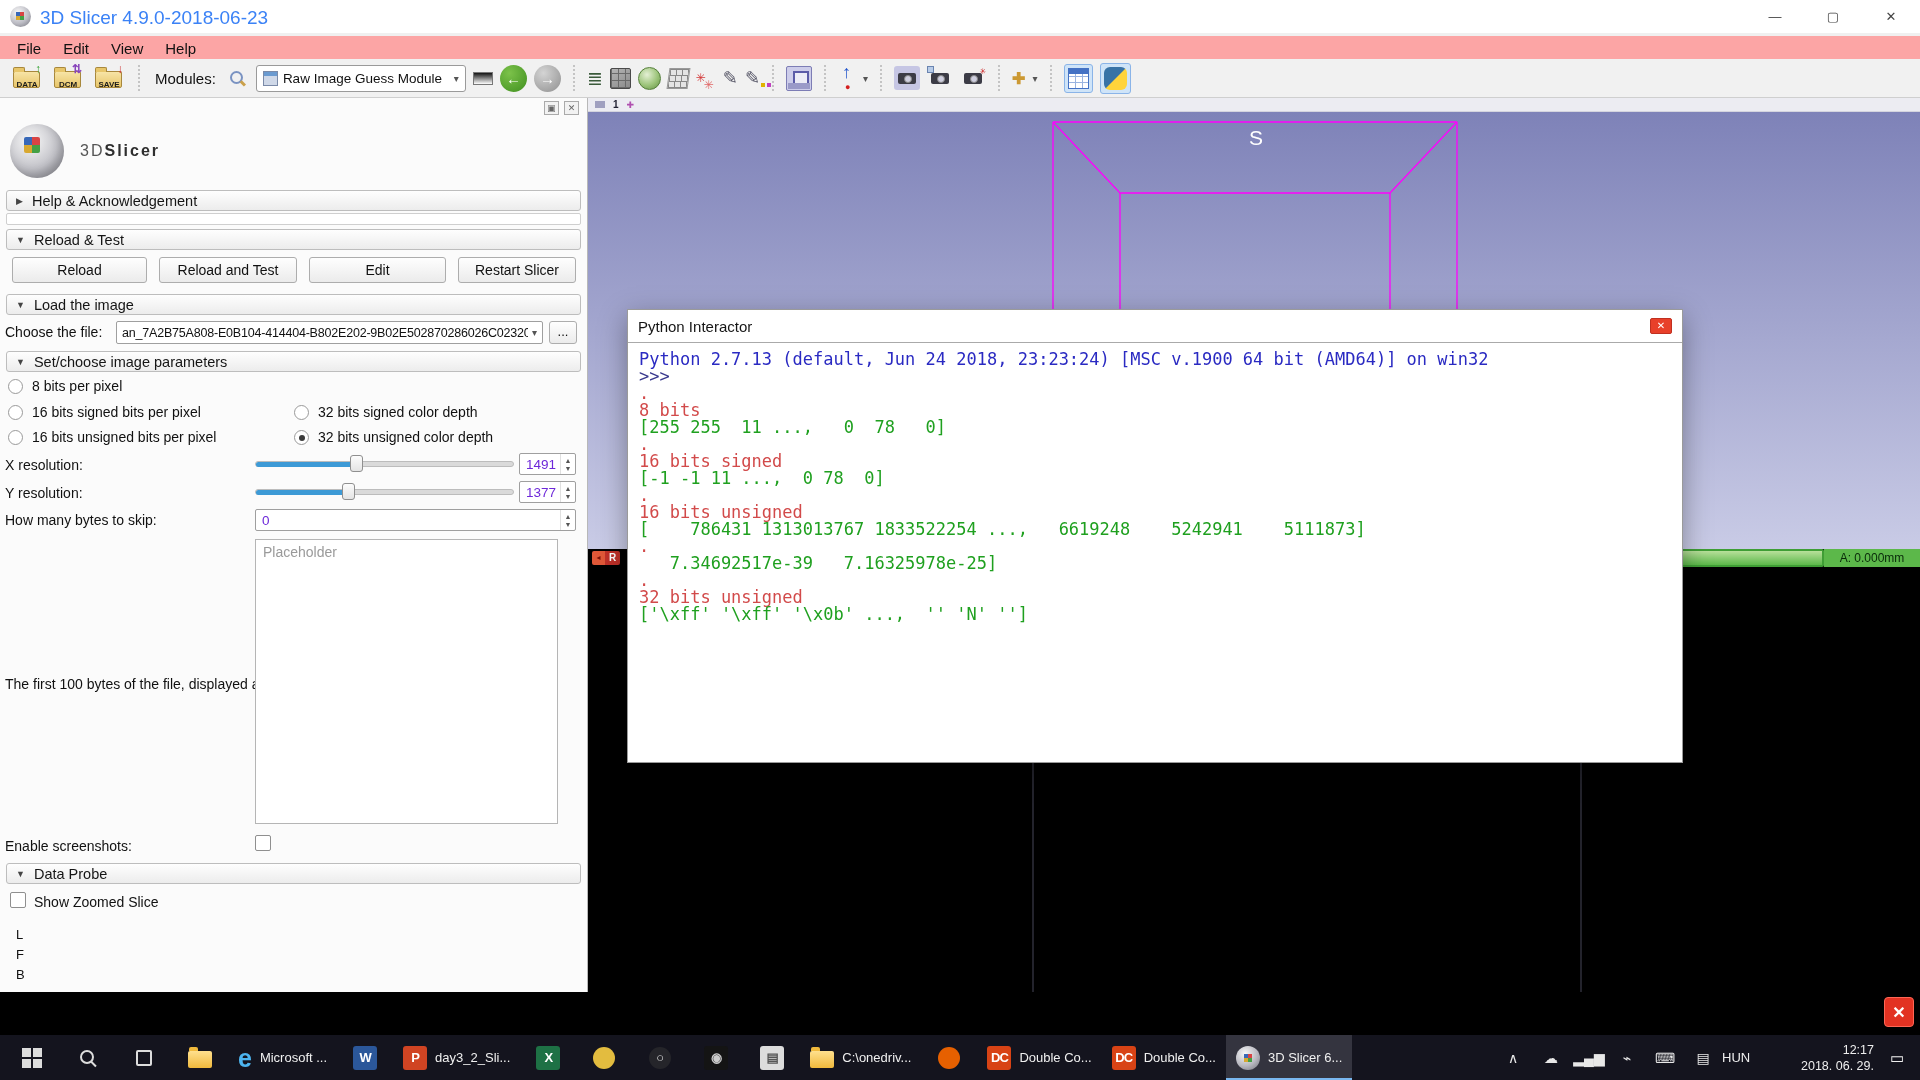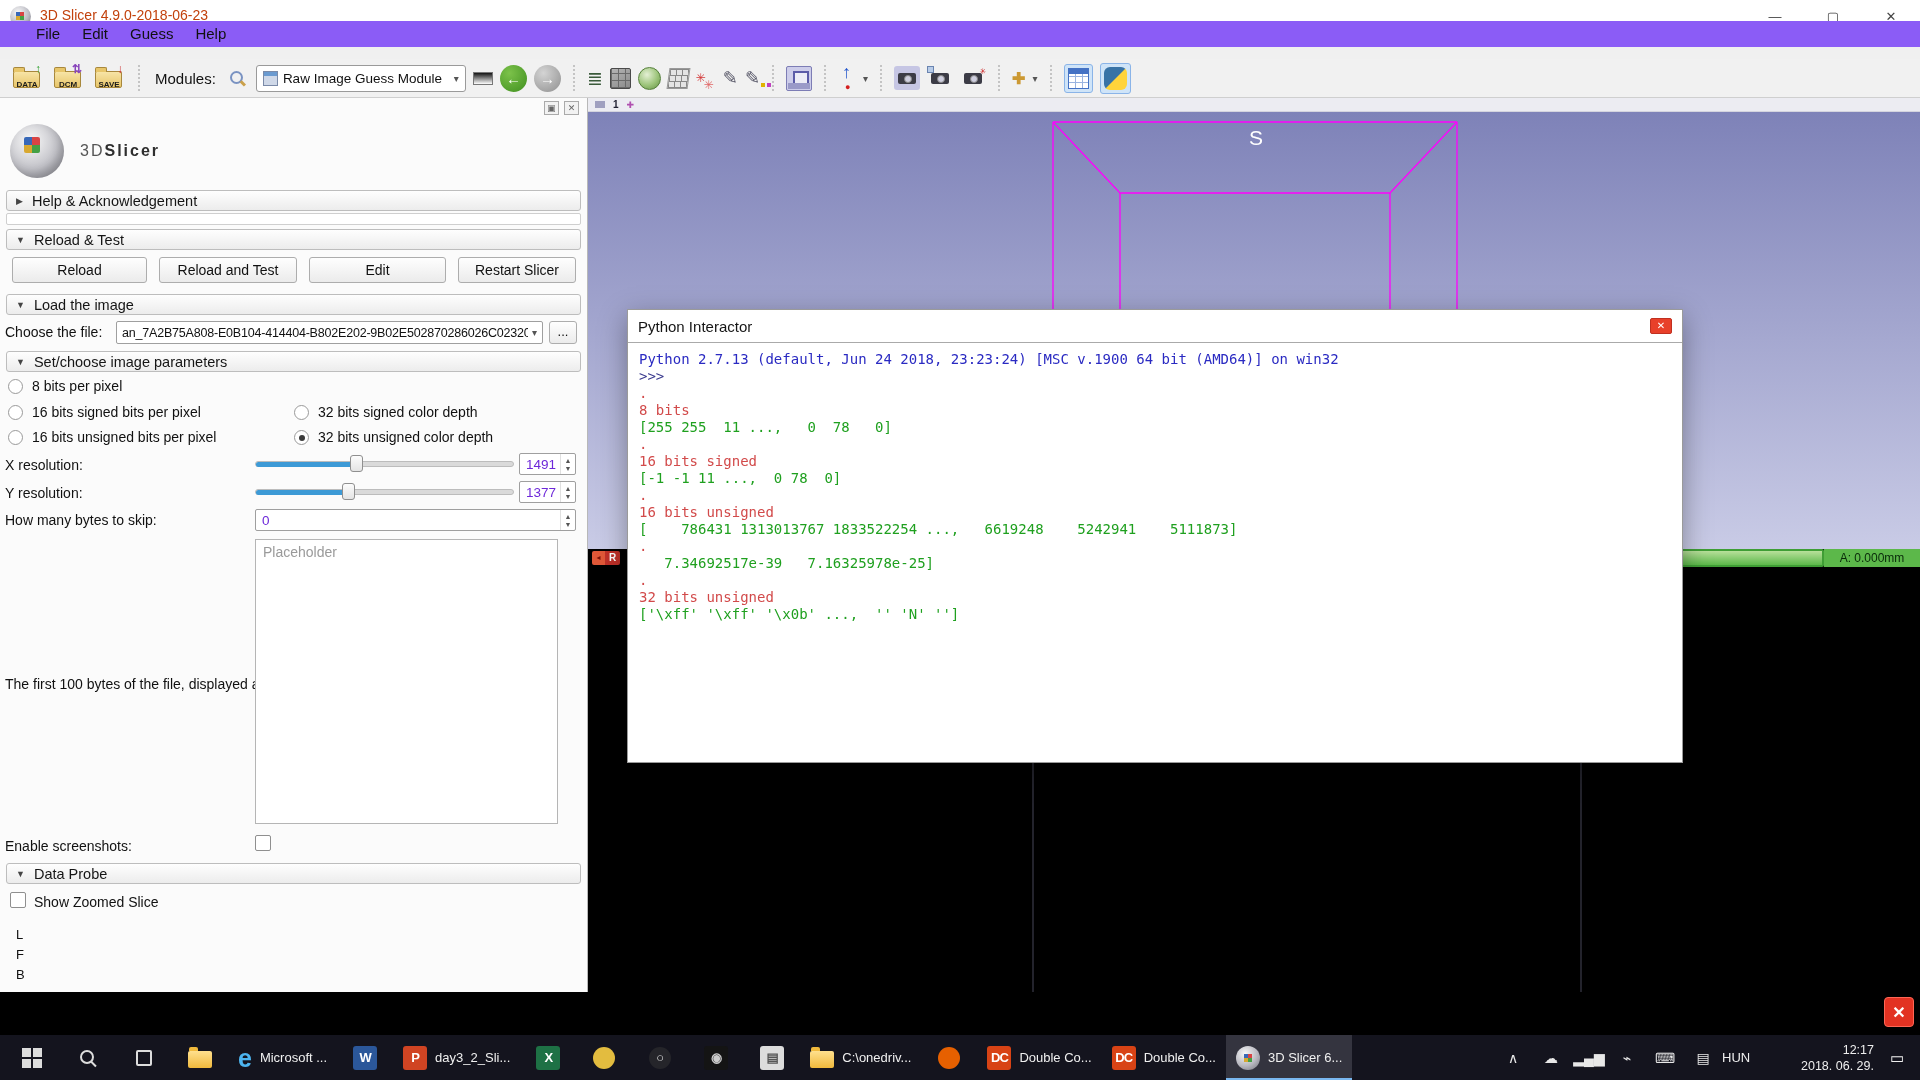--- a/index.html
+++ b/index.html
@@ -5,26 +5,26 @@
   *{margin:0;padding:0;box-sizing:border-box}
   body{width:1920px;height:1080px;overflow:hidden;font-family:"Liberation Sans",sans-serif}
   .screen{position:relative;width:1920px;height:1080px;background:#f0f0f0;overflow:hidden}
 
   
   .titlebar{position:absolute;left:0;top:0;width:100%;height:33px;background:#ffffff}
   .app-mini-logo{position:absolute;left:10px;top:6px;width:21px;height:21px;border-radius:50%;
     background:radial-gradient(circle at 38% 32%,#fafafa,#bcbcc4 55%,#707078);}
   .app-mini-logo::before{content:"";position:absolute;left:6px;top:6px;width:8px;height:8px;
     background:conic-gradient(#d84444 0 25%,#44a044 25% 50%,#d8a830 50% 75%,#3868b8 75% 100%)}
-  .title-text{position:absolute;left:40px;top:7px;font-size:14px;color:#c2410c}
+  .title-text{position:absolute;left:40px;top:7px;font-size:19px;color:#3b82f6}
   .win-controls{position:absolute;right:0;top:0;height:33px;display:flex}
   .win-btn{width:58px;text-align:center;line-height:33px;font-size:13px;color:#444}
 
   
-  .menubar{position:absolute;top:21px;left:0;width:100%;height:26px;background:#8b5cf6;display:flex;padding-left:25px}
+  .menubar{position:absolute;top:36px;left:0;width:100%;height:26px;background:#fca5a5;display:flex;padding-left:6px}
   .menu-item{padding:0 11px;line-height:26px;font-size:15px;color:#111}
 
   
   .toolbar{position:absolute;top:59px;left:0;width:100%;height:39px;background:#f1f1f1;border-bottom:1px solid #cfcfcf;
     display:flex;align-items:center;padding-left:10px;gap:7px}
   .tsep{height:26px;border-left:2px dotted #c4c4c4;margin:0 5px}
   .folder-wrap{width:34px;height:30px;position:relative}
   .folder-ic{position:absolute;left:3px;top:8px;width:27px;height:17px;background:linear-gradient(#f7e4a6,#e8c66a);
     border:1px solid #a8883c;border-radius:2px}
   .folder-ic::before{content:"";position:absolute;top:-5px;left:-1px;width:10px;height:4px;background:#e8c66a;
@@ -144,21 +144,21 @@
   .err-close{position:absolute;right:6px;top:5px;width:30px;height:30px;background:#e23222;border:1px solid #ff6655;border-radius:4px;
     color:#fff;font-size:16px;font-weight:bold;display:flex;align-items:center;justify-content:center}
 
   
   .pywin{position:absolute;left:627px;top:309px;width:1056px;height:454px;background:#fff;border:1px solid #9a9a9a;
     box-shadow:0 8px 26px rgba(0,0,0,.35)}
   .pywin-title{height:33px;display:flex;align-items:center;padding:0 10px;font-size:15px;color:#151515;border-bottom:1px solid #aaa}
   .pywin-close{margin-left:auto;width:22px;height:16px;background:#e8402a;border:1px solid #c03020;border-radius:2px;
     color:#fff;font-size:10px;line-height:14px;text-align:center}
   .pyconsole{position:absolute;top:34px;bottom:0;left:0;right:0;padding:7px 11px;overflow:hidden;
-    font-family:"DejaVu Sans Mono",monospace;font-size:14px;line-height:17px}
+    font-family:"DejaVu Sans Mono",monospace;font-size:17px;line-height:17px}
   .line{white-space:pre}
   .line.blue{color:#2a2ac2}
   .line.prompt{color:#3a3a8e}
   .line.red{color:#d24a4a}
   .line.green{color:#1fa01f}
 
   
   .taskbar{position:absolute;left:0;top:1035px;width:1920px;height:45px;background:#14141e;display:flex;color:#eee}
   .tb-apps{display:flex;padding-left:4px}
   .tb-app{display:flex;align-items:center;justify-content:center;gap:8px;min-width:56px;padding:0 10px}
@@ -201,21 +201,21 @@
       <span class="win-btn">—</span>
       <span class="win-btn">▢</span>
       <span class="win-btn">✕</span>
     </span>
   </div>
 
   <nav class="menubar">
 
   <span class="menu-item">File</span>
       <span class="menu-item">Edit</span>
-      <span class="menu-item">Guess</span>
+      <span class="menu-item">View</span>
       <span class="menu-item">Help</span>
     </nav>
 
   <div class="toolbar">
     <span class="folder-wrap">
       <span class="folder-arrow c-green">↑</span>
       <span class="folder-ic"></span>
       <span class="folder-lbl">DATA</span>
     </span>
     <span class="folder-wrap">

